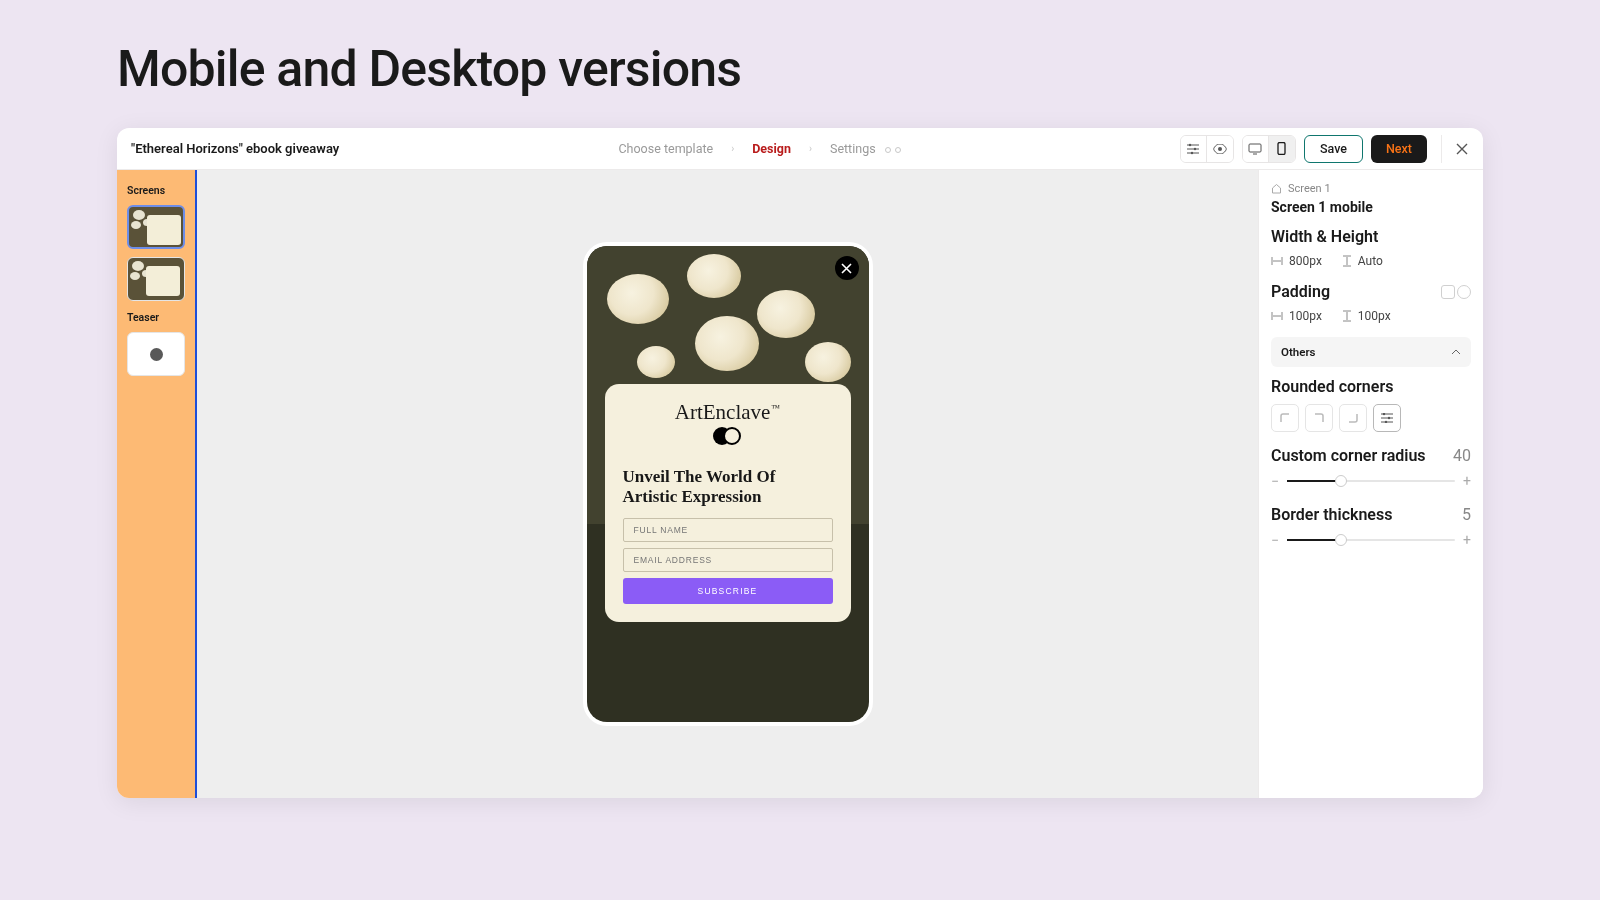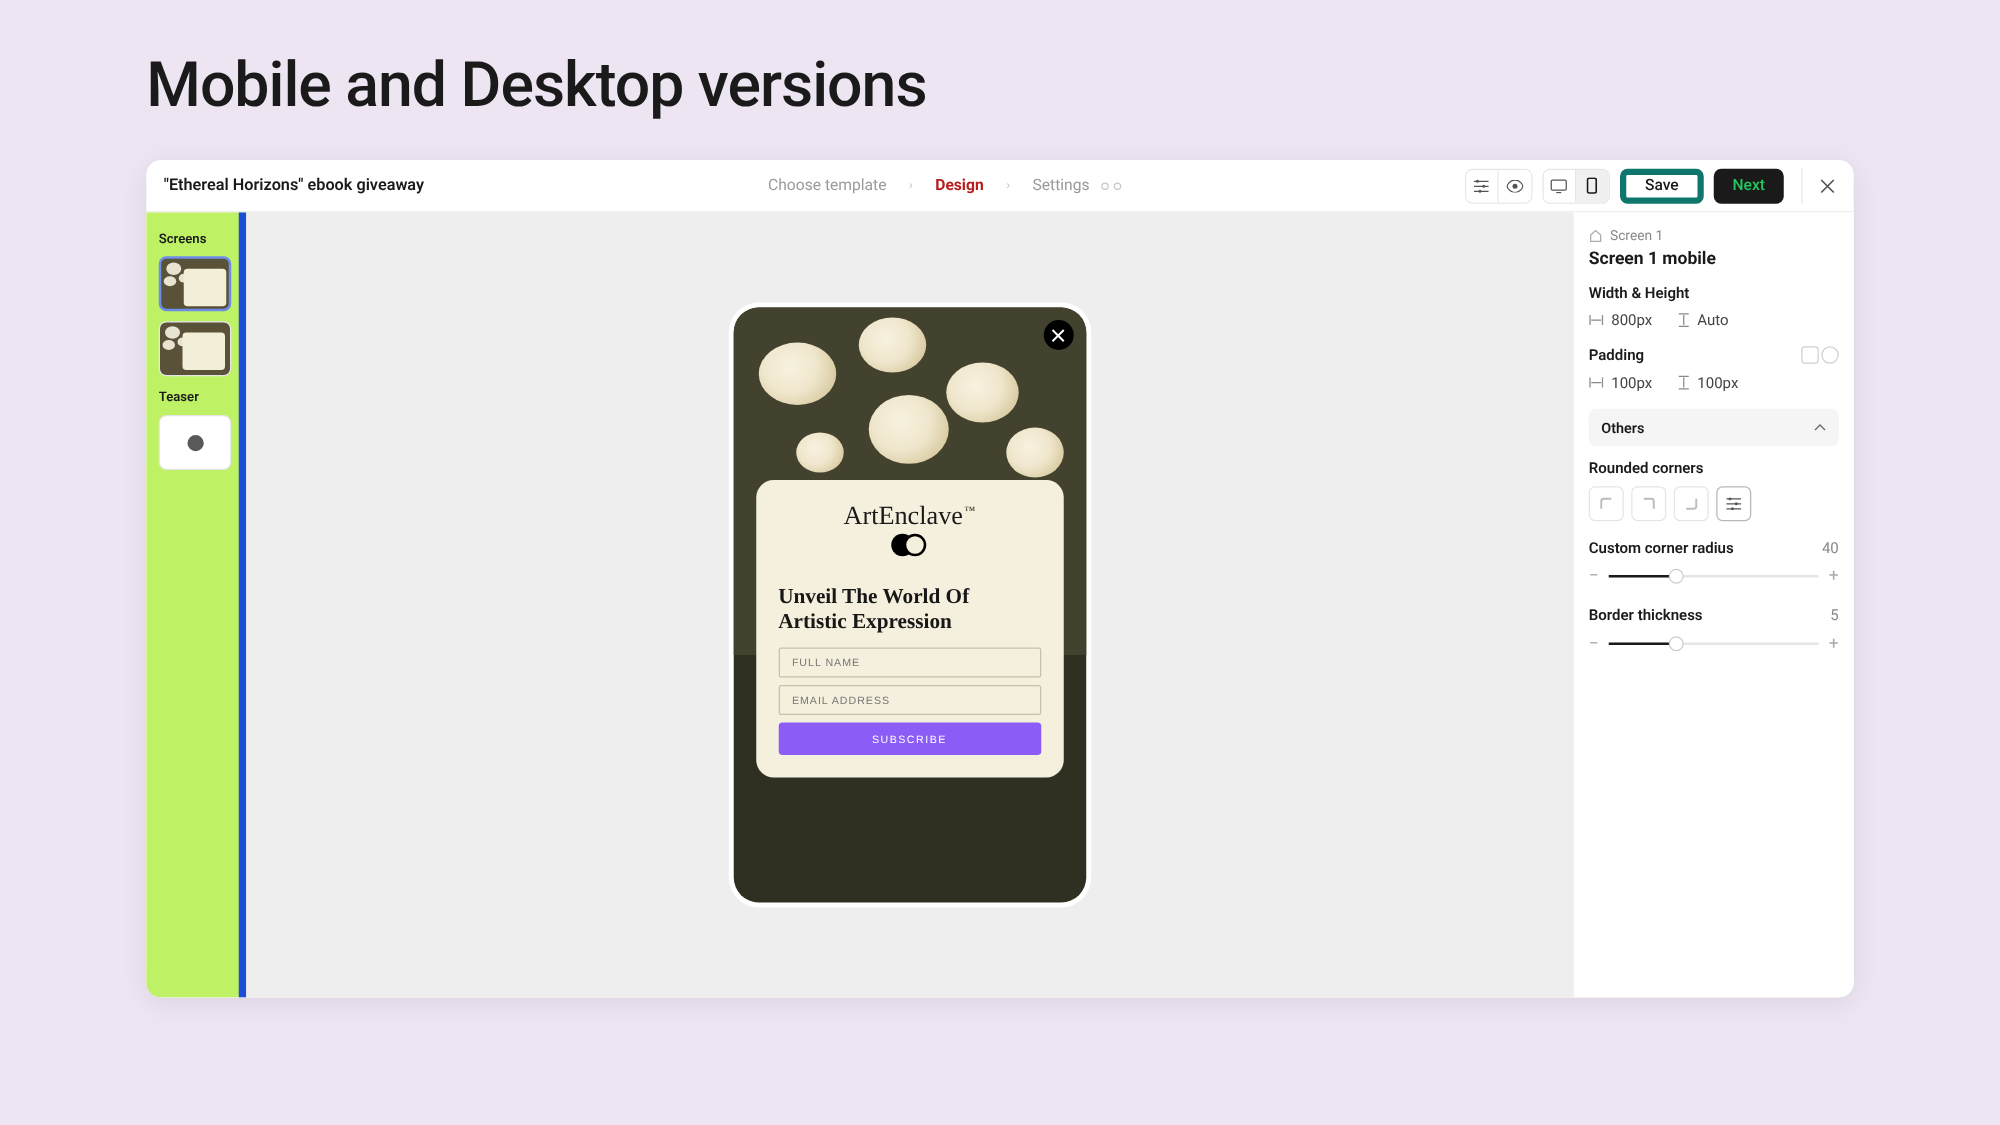--- a/index.html
+++ b/index.html
@@ -87,39 +87,39 @@
 .seg-btn.active { background: #f0f0f0; }
 .btn {
   height: 28px;
   padding: 0 15px;
   border-radius: 6px;
   font-size: 12.5px;
   font-weight: 500;
   display: flex; align-items: center; justify-content: center;
   cursor: pointer;
 }
-.btn-outline { border: 5px solid #0f766e; background: #fff; color: #1a1a1a; }
-.btn-dark { background: #1a1a1a; color: #22c55e; }
+.btn-outline { border: 1px solid #0f766e; background: #fff; color: #1a1a1a; }
+.btn-dark { background: #1a1a1a; color: #f97316; }
 .close-x {
   width: 28px; height: 28px;
   display: flex; align-items: center; justify-content: center;
   cursor: pointer; color: #666;
   margin-left: 6px;
   border-left: 1px solid #eceaea;
   padding-left: 12px;
 }
 .main {
   flex: 1;
   display: flex;
 }
 
 .sidebar {
   width: 80px;
-  background: #bef264;
-  border-right: 6px solid #1d4ed8;
+  background: #fdba74;
+  border-right: 2px solid #1d4ed8;
   padding: 14px 10px;
 }
 .sidebar-label {
   font-size: 10.5px;
   font-weight: 600;
   color: #1a1a1a;
   margin-bottom: 8px;
 }
 .thumb {
   width: 58px; height: 44px;
@@ -281,21 +281,21 @@
 .section {
   background:#f5f5f5;
   border-radius: 6px;
   padding: 8px 10px;
   display:flex; align-items:center; justify-content:space-between;
   font-size: 11.5px; font-weight:600;
   margin-bottom: 10px;
   cursor:pointer;
 }
 .prop-label {
-  font-size: 12px; font-weight:600;
+  font-size: 16px; font-weight:600;
   margin-bottom: 8px;
   display:flex; align-items:center; justify-content:space-between;
 }
 .prop-value-sm { font-weight:400; color:#888; }
 .two-col {
   display:flex; gap:20px;
   margin-bottom: 14px;
 }
 .dim-field {
   display:flex; align-items:center; gap:6px;

